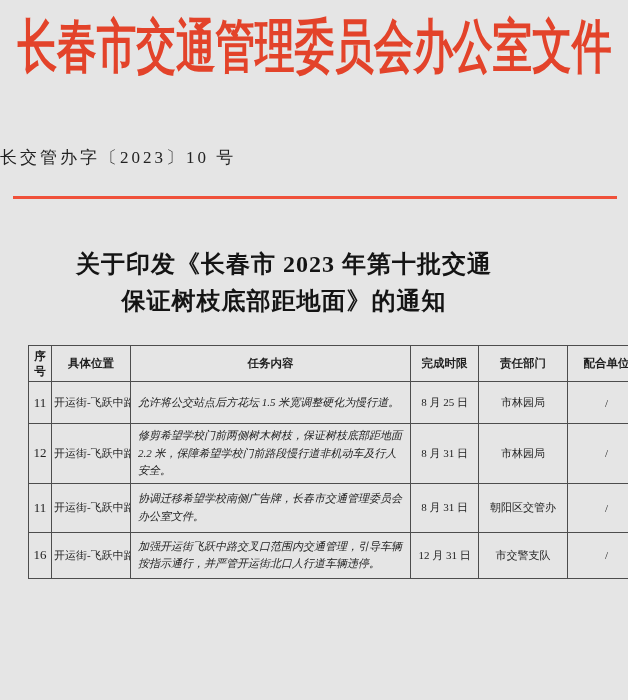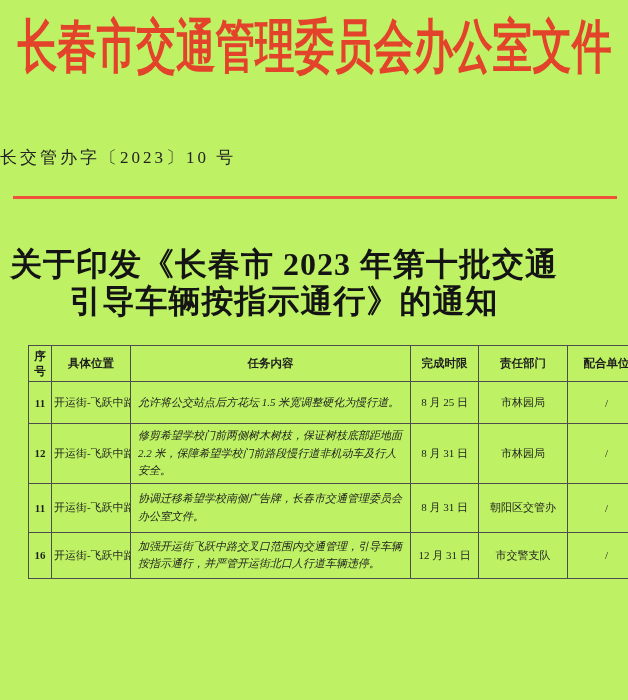--- a/index.html
+++ b/index.html
@@ -5,21 +5,21 @@
   html, body { margin: 0; padding: 0; }
   body {
     width: 628px; height: 700px;
     background: #fdfdfc;
     font-family: "Liberation Serif", "DejaVu Serif", serif;
   }
   .page {
     position: relative;
     width: 628px; height: 700px;
     overflow: hidden;
-    background: #bef264;
+    background: #e5e5e5;
   }
   
   .banner-wrap {
     position: absolute; top: 12px; left: 0;
     width: 628px;
     display: flex; justify-content: center;
   }
   .banner {
     white-space: nowrap;
     font-size: 55px;
@@ -41,21 +41,21 @@
   .redline {
     position: absolute; top: 196px; left: 13px;
     width: 604px; height: 3px;
     background: var(--line_red, #f0513a);
   }
   
   .doc-title {
     position: absolute; top: 246px; left: 0;
     width: 568px;
     text-align: center;
-    font-size: 32px;
+    font-size: 24px;
     font-weight: bold;
     line-height: 37px;
     color: #141414;
     letter-spacing: 1px;
   }
   
   table.tasks {
     position: absolute; top: 345px; left: 8px;
     width: 617px;
     border-collapse: collapse;
@@ -80,38 +80,38 @@
     text-align: left;
     padding: 3px 7px;
     line-height: 1.6;
     font-style: italic;
   }
   table.tasks td.loc {
     white-space: nowrap;
     font-size: 11px;
     letter-spacing: 0;
   }
-  table.tasks td.seq { font-size: 11px; font-weight: bold; }
+  table.tasks td.seq { font-size: 13px; }
 </style>
 </head>
 <body>
 
 <div class="page">
 
   <div class="banner-wrap">
     <div class="banner">长春市交通管理委员会办公室文件</div>
   </div>
 
   <div class="docnum">长交管办字〔2023〕10 号</div>
 
   <div class="redline"></div>
 
   <div class="doc-title">
     <div>关于印发《长春市 2023 年第十批交通</div>
-    <div>引导车辆按指示通行》的通知</div>
+    <div>保证树枝底部距地面》的通知</div>
   </div>
 
   <table class="tasks">
     <colgroup>
       <col style="width:23px">
         <col style="width:79px">
         <col style="width:280px">
       <col style="width:68px">
         <col style="width:89px">
         <col style="width:78px">

